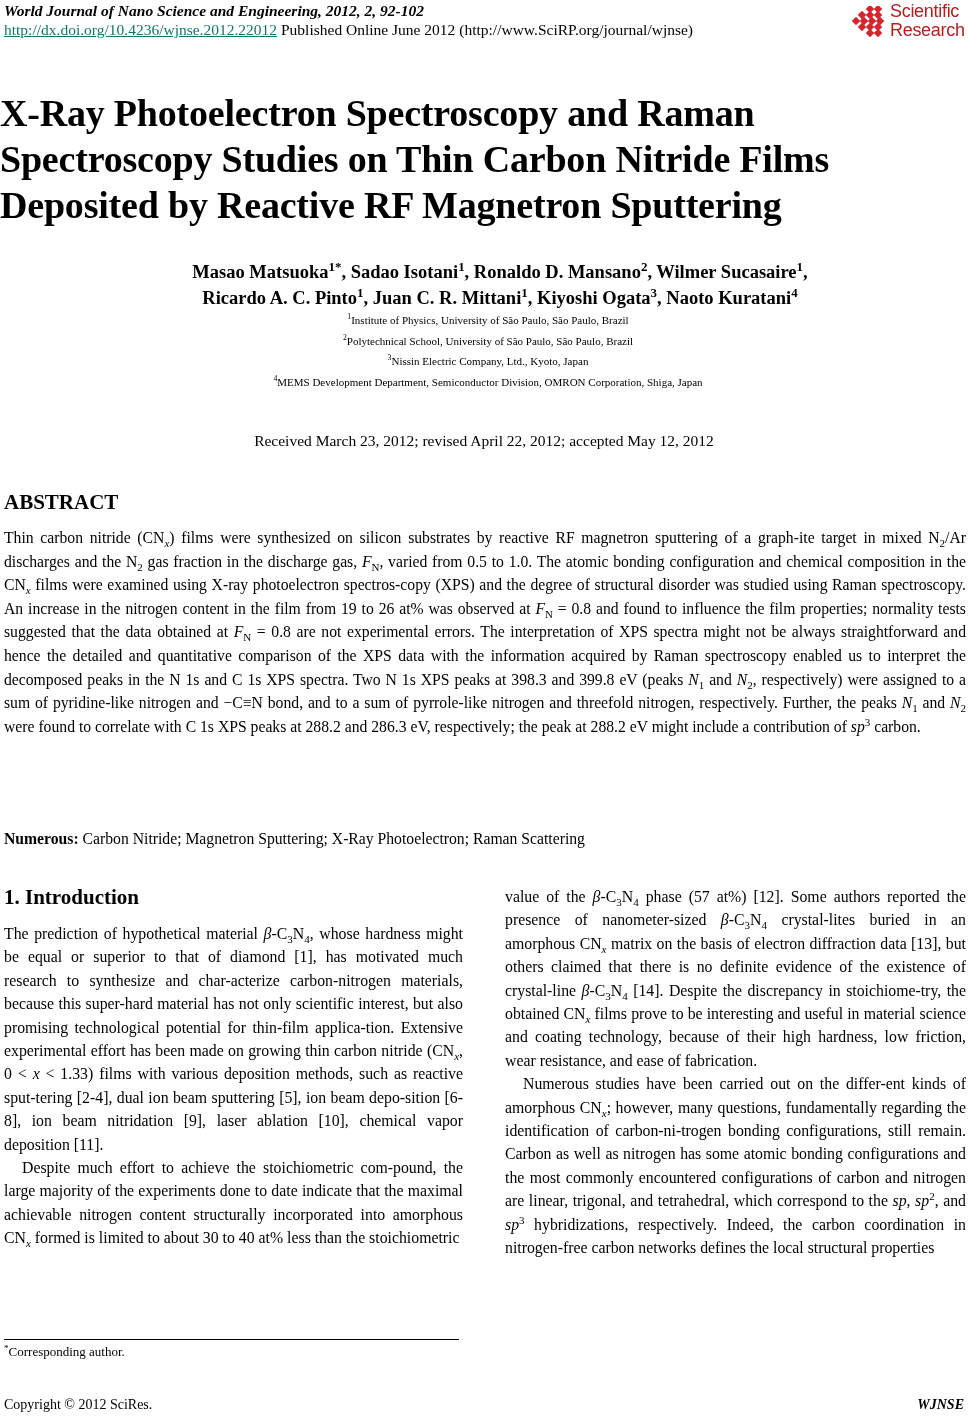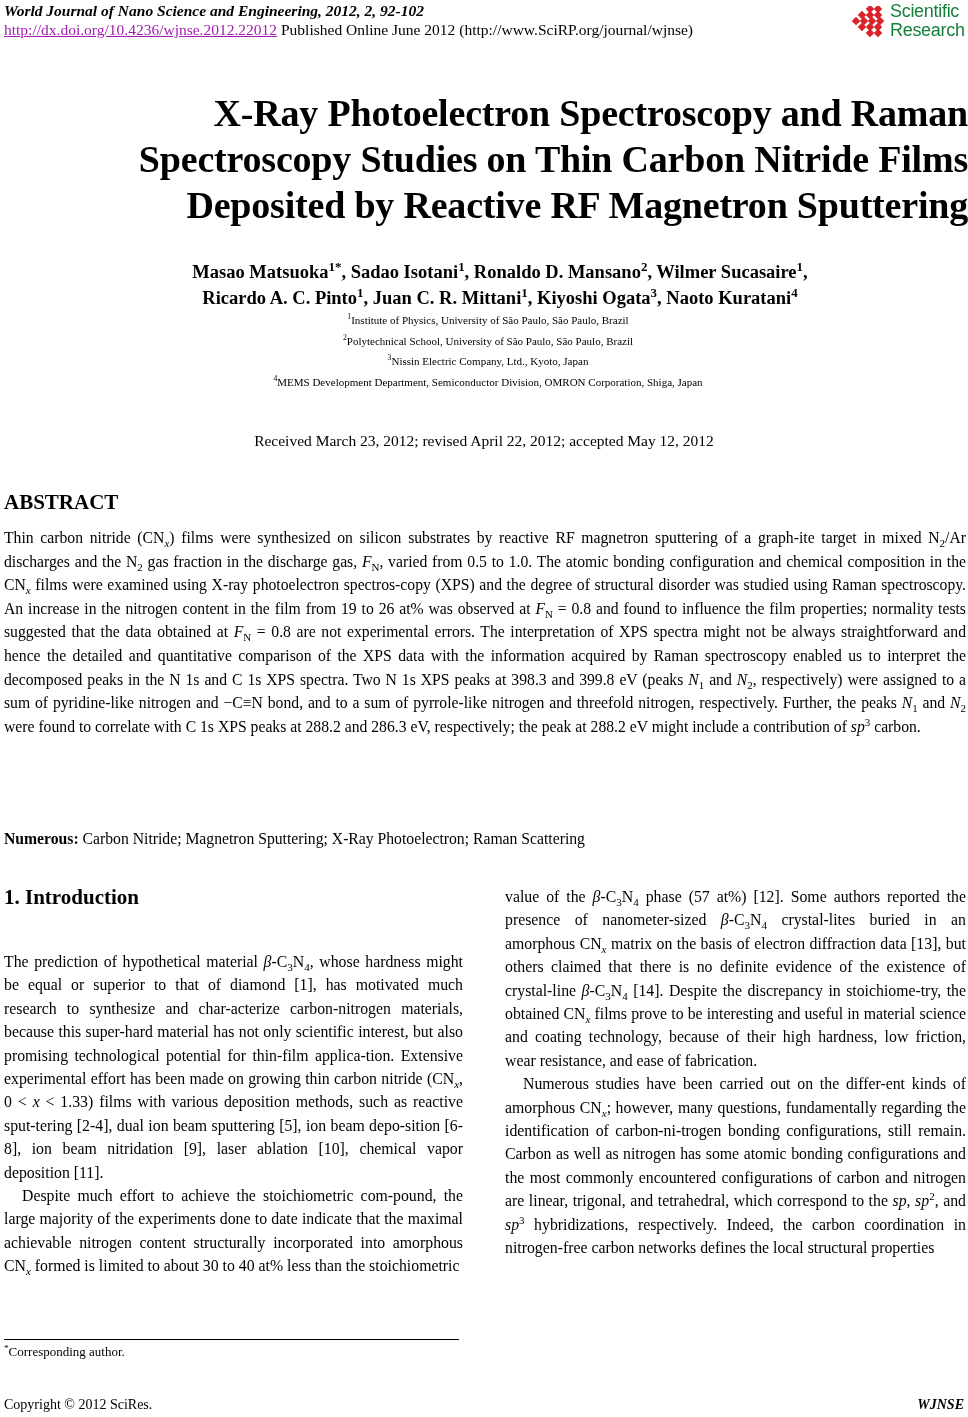--- a/index.html
+++ b/index.html
@@ -1,35 +1,35 @@
 <!DOCTYPE html>
 <html><head>
 <meta charset="utf-8">
 <style>
   html, body { margin:0; padding:0; background:#ffffff; }
   body { width:968px; height:1417px; position:relative; overflow:hidden; font-family:"Liberation Serif", serif; color:#000; }
   .abs { position:absolute; }
   #hdr-journal { left:4px; top:2px; font-size:15.5px; font-weight:bold; font-style:italic; white-space:nowrap; }
   #hdr-line2 { left:4px; top:21px; font-size:15.5px; white-space:nowrap; }
-  #hdr-line2 a { color:#a21caf; text-decoration:underline;text-align:right; }
+  #hdr-line2 a { color:#0f766e; text-decoration:underline;text-align:right; }
   #logo { left:850px; top:2px; width:118px; height:40px; }
   #logo svg { position:absolute; left:0; top:4px; }
-  #logo .lt { position:absolute; left:40px; font-family:"Liberation Sans", sans-serif; font-size:18px; color:#15803d; line-height:18px; letter-spacing:-0.3px; }
+  #logo .lt { position:absolute; left:40px; font-family:"Liberation Sans", sans-serif; font-size:18px; color:#b91c1c; line-height:18px; letter-spacing:-0.3px; }
   #logo .l1 { top:0px; } #logo .l2 { top:19px; }
-  #title { left:0; width:968px; top:90px; text-align:right; font-size:38px; font-weight:bold; line-height:46px; letter-spacing:-0.2px; }
+  #title { left:0; width:968px; top:90px; text-align:left; font-size:38px; font-weight:bold; line-height:46px; letter-spacing:-0.2px; }
   #authors { left:16px; width:968px; top:259px; text-align:center; font-size:18.5px; font-weight:bold; line-height:26px; }
   #affils { left:4px; width:968px; top:310px; text-align:center; font-size:11px; line-height:20.5px; }
   #received { left:0; width:968px; top:432px; text-align:center; font-size:15.5px; }
   #abs-head { left:4px; top:490px; font-size:21px; font-weight:bold; }
   #abstract { left:4px; width:962px; top:526px; font-size:15.7px; line-height:23.6px; text-align:justify; }
   #keywords { left:4px; top:830px; font-size:15.7px; white-space:nowrap; }
   #keywords b { font-weight:bold; }
   #intro-head { left:4px; top:885px; font-size:21px; font-weight:bold; }
   .col { font-size:15.8px; line-height:23.4px; text-align:justify; }
-  #col-left { left:4px; width:459px; top:922px;margin-top:28px; }
+  #col-left { left:4px; width:459px; top:922px; }
   #col-right { left:505px; width:461px; top:885px; }
   .col p { margin:0; }
   .col p.ind { text-indent:18px; }
   #fn-rule { left:4px; top:1339px; width:455px; height:0; border-top:1px solid #000; }
   #footnote { left:4px; top:1344px; font-size:13px; }
   #copyright { left:4px; top:1397px; font-size:14px; }
   #journal-abbr { right:4px; top:1397px; font-size:14px; font-weight:bold; font-style:italic; }
   sub, sup { font-size:70%; line-height:0; }
   i { font-style:italic; }
 </style>

